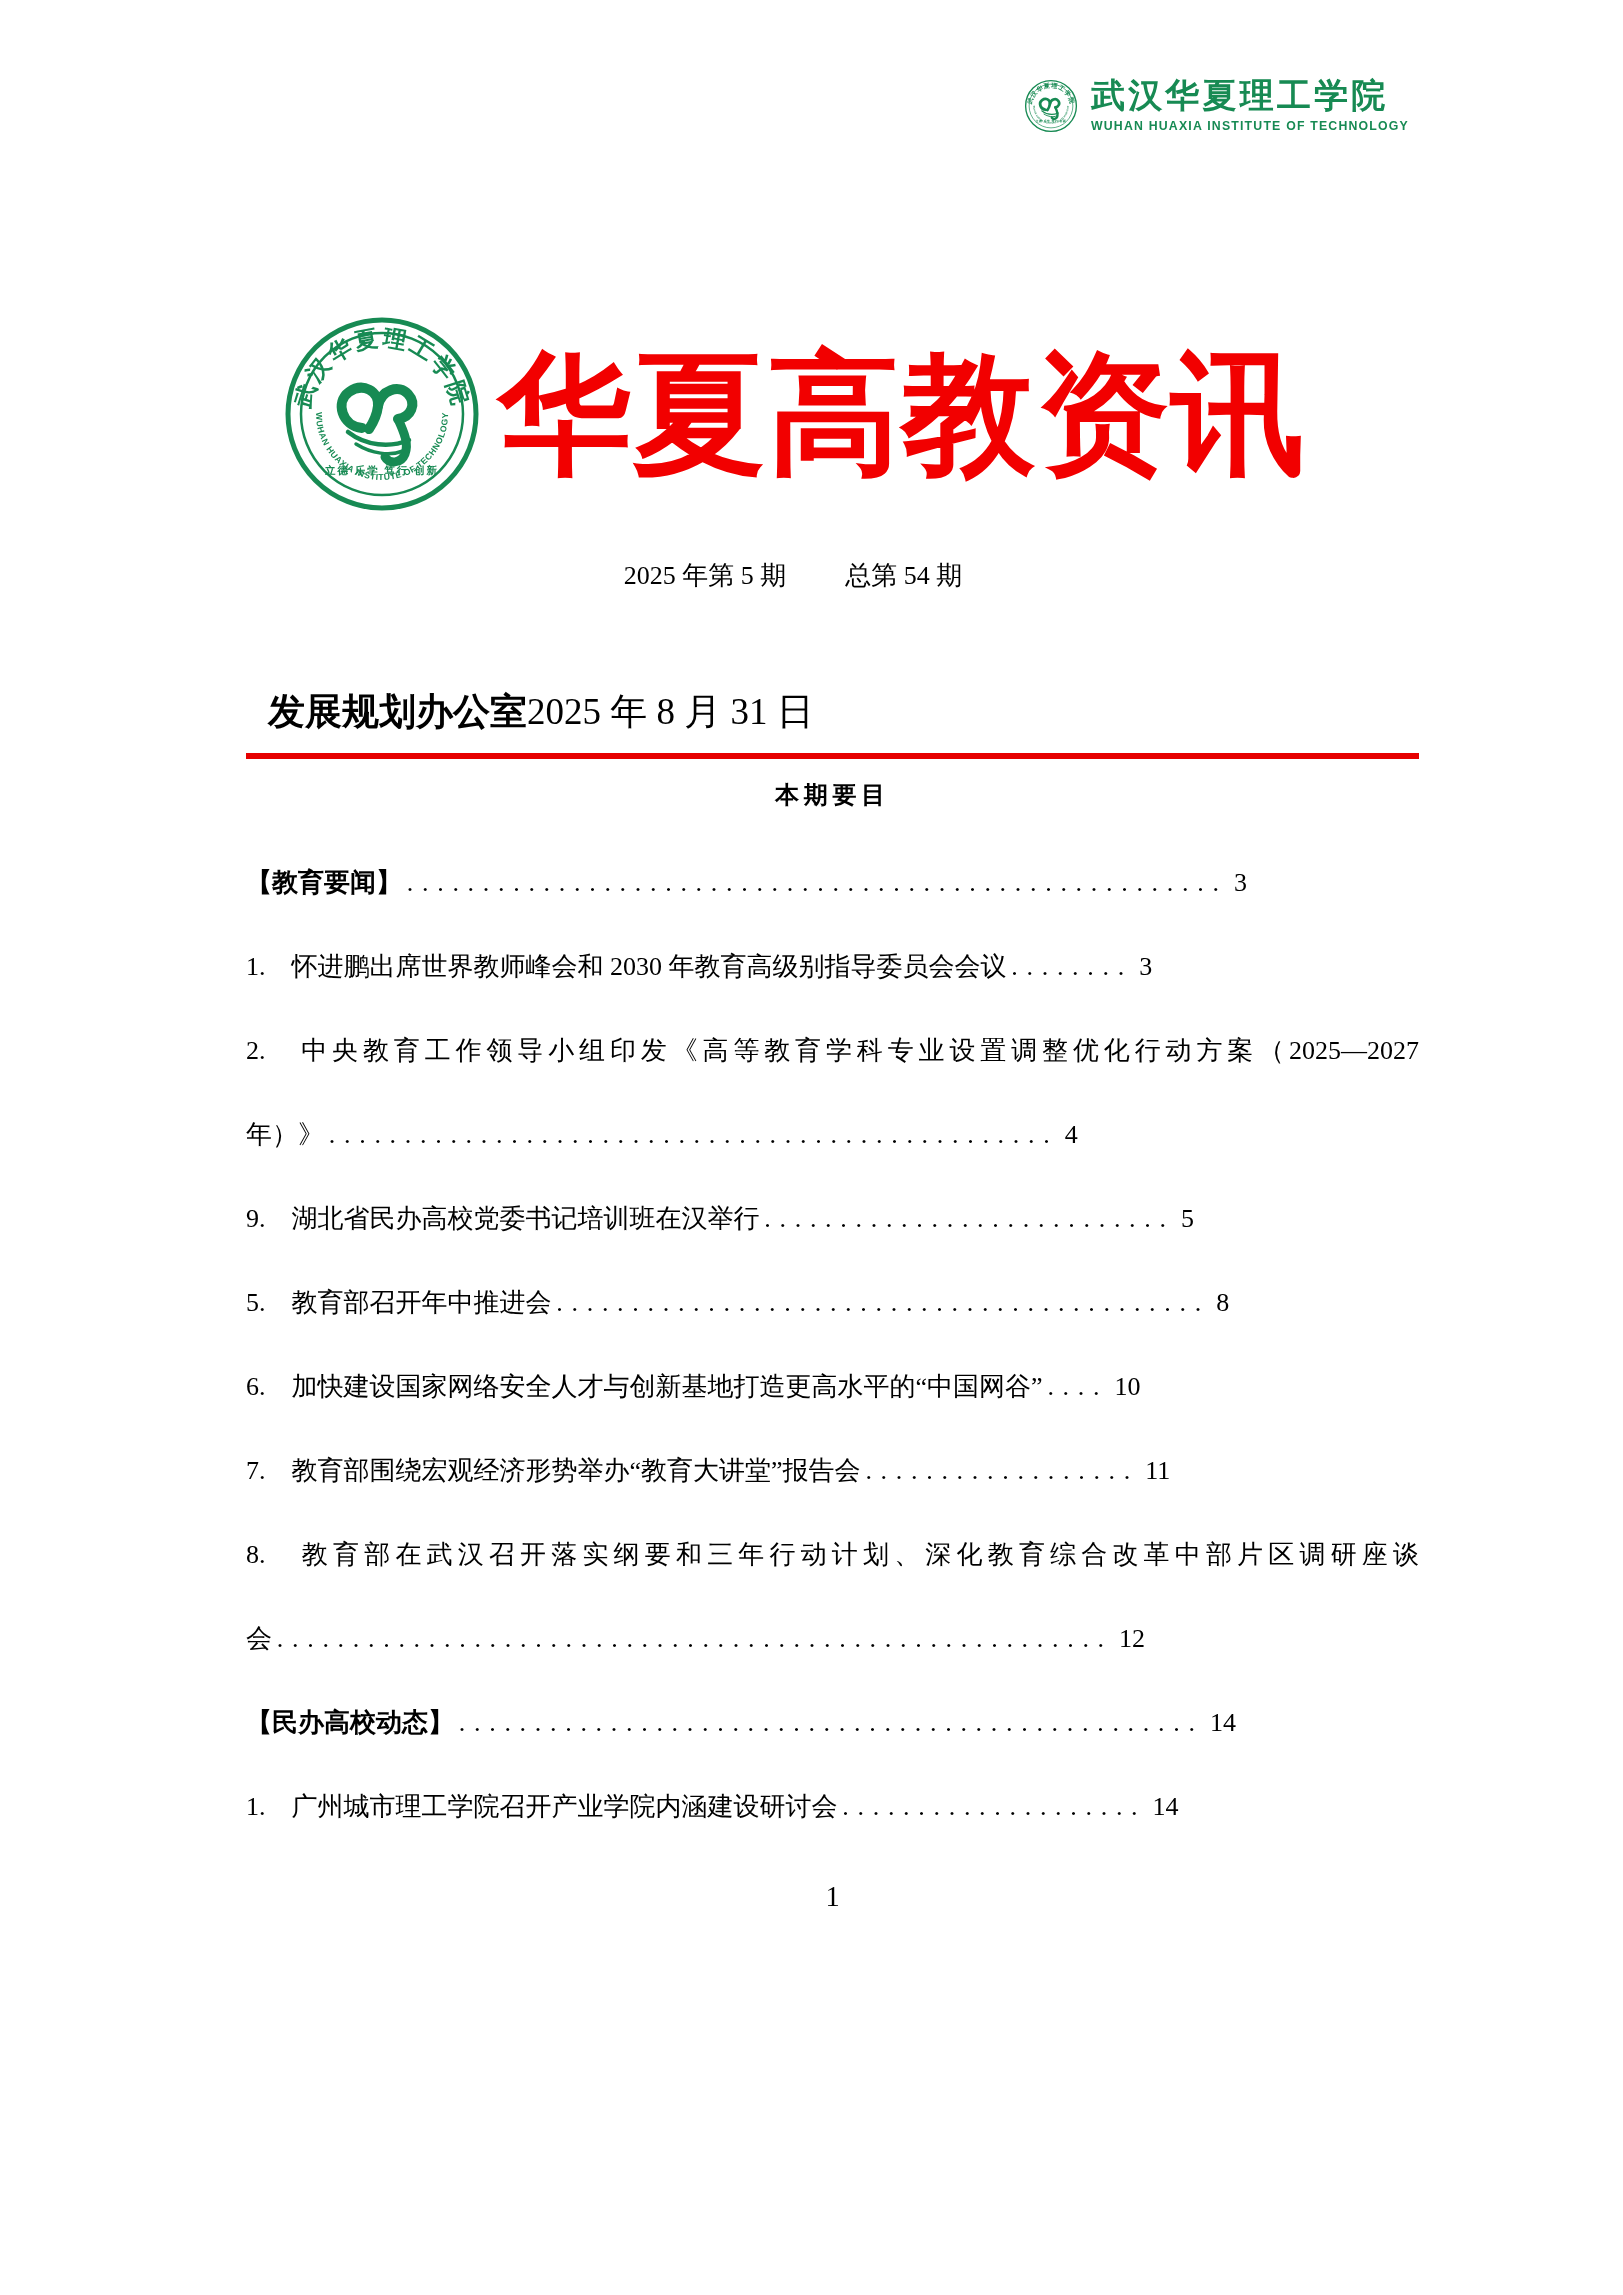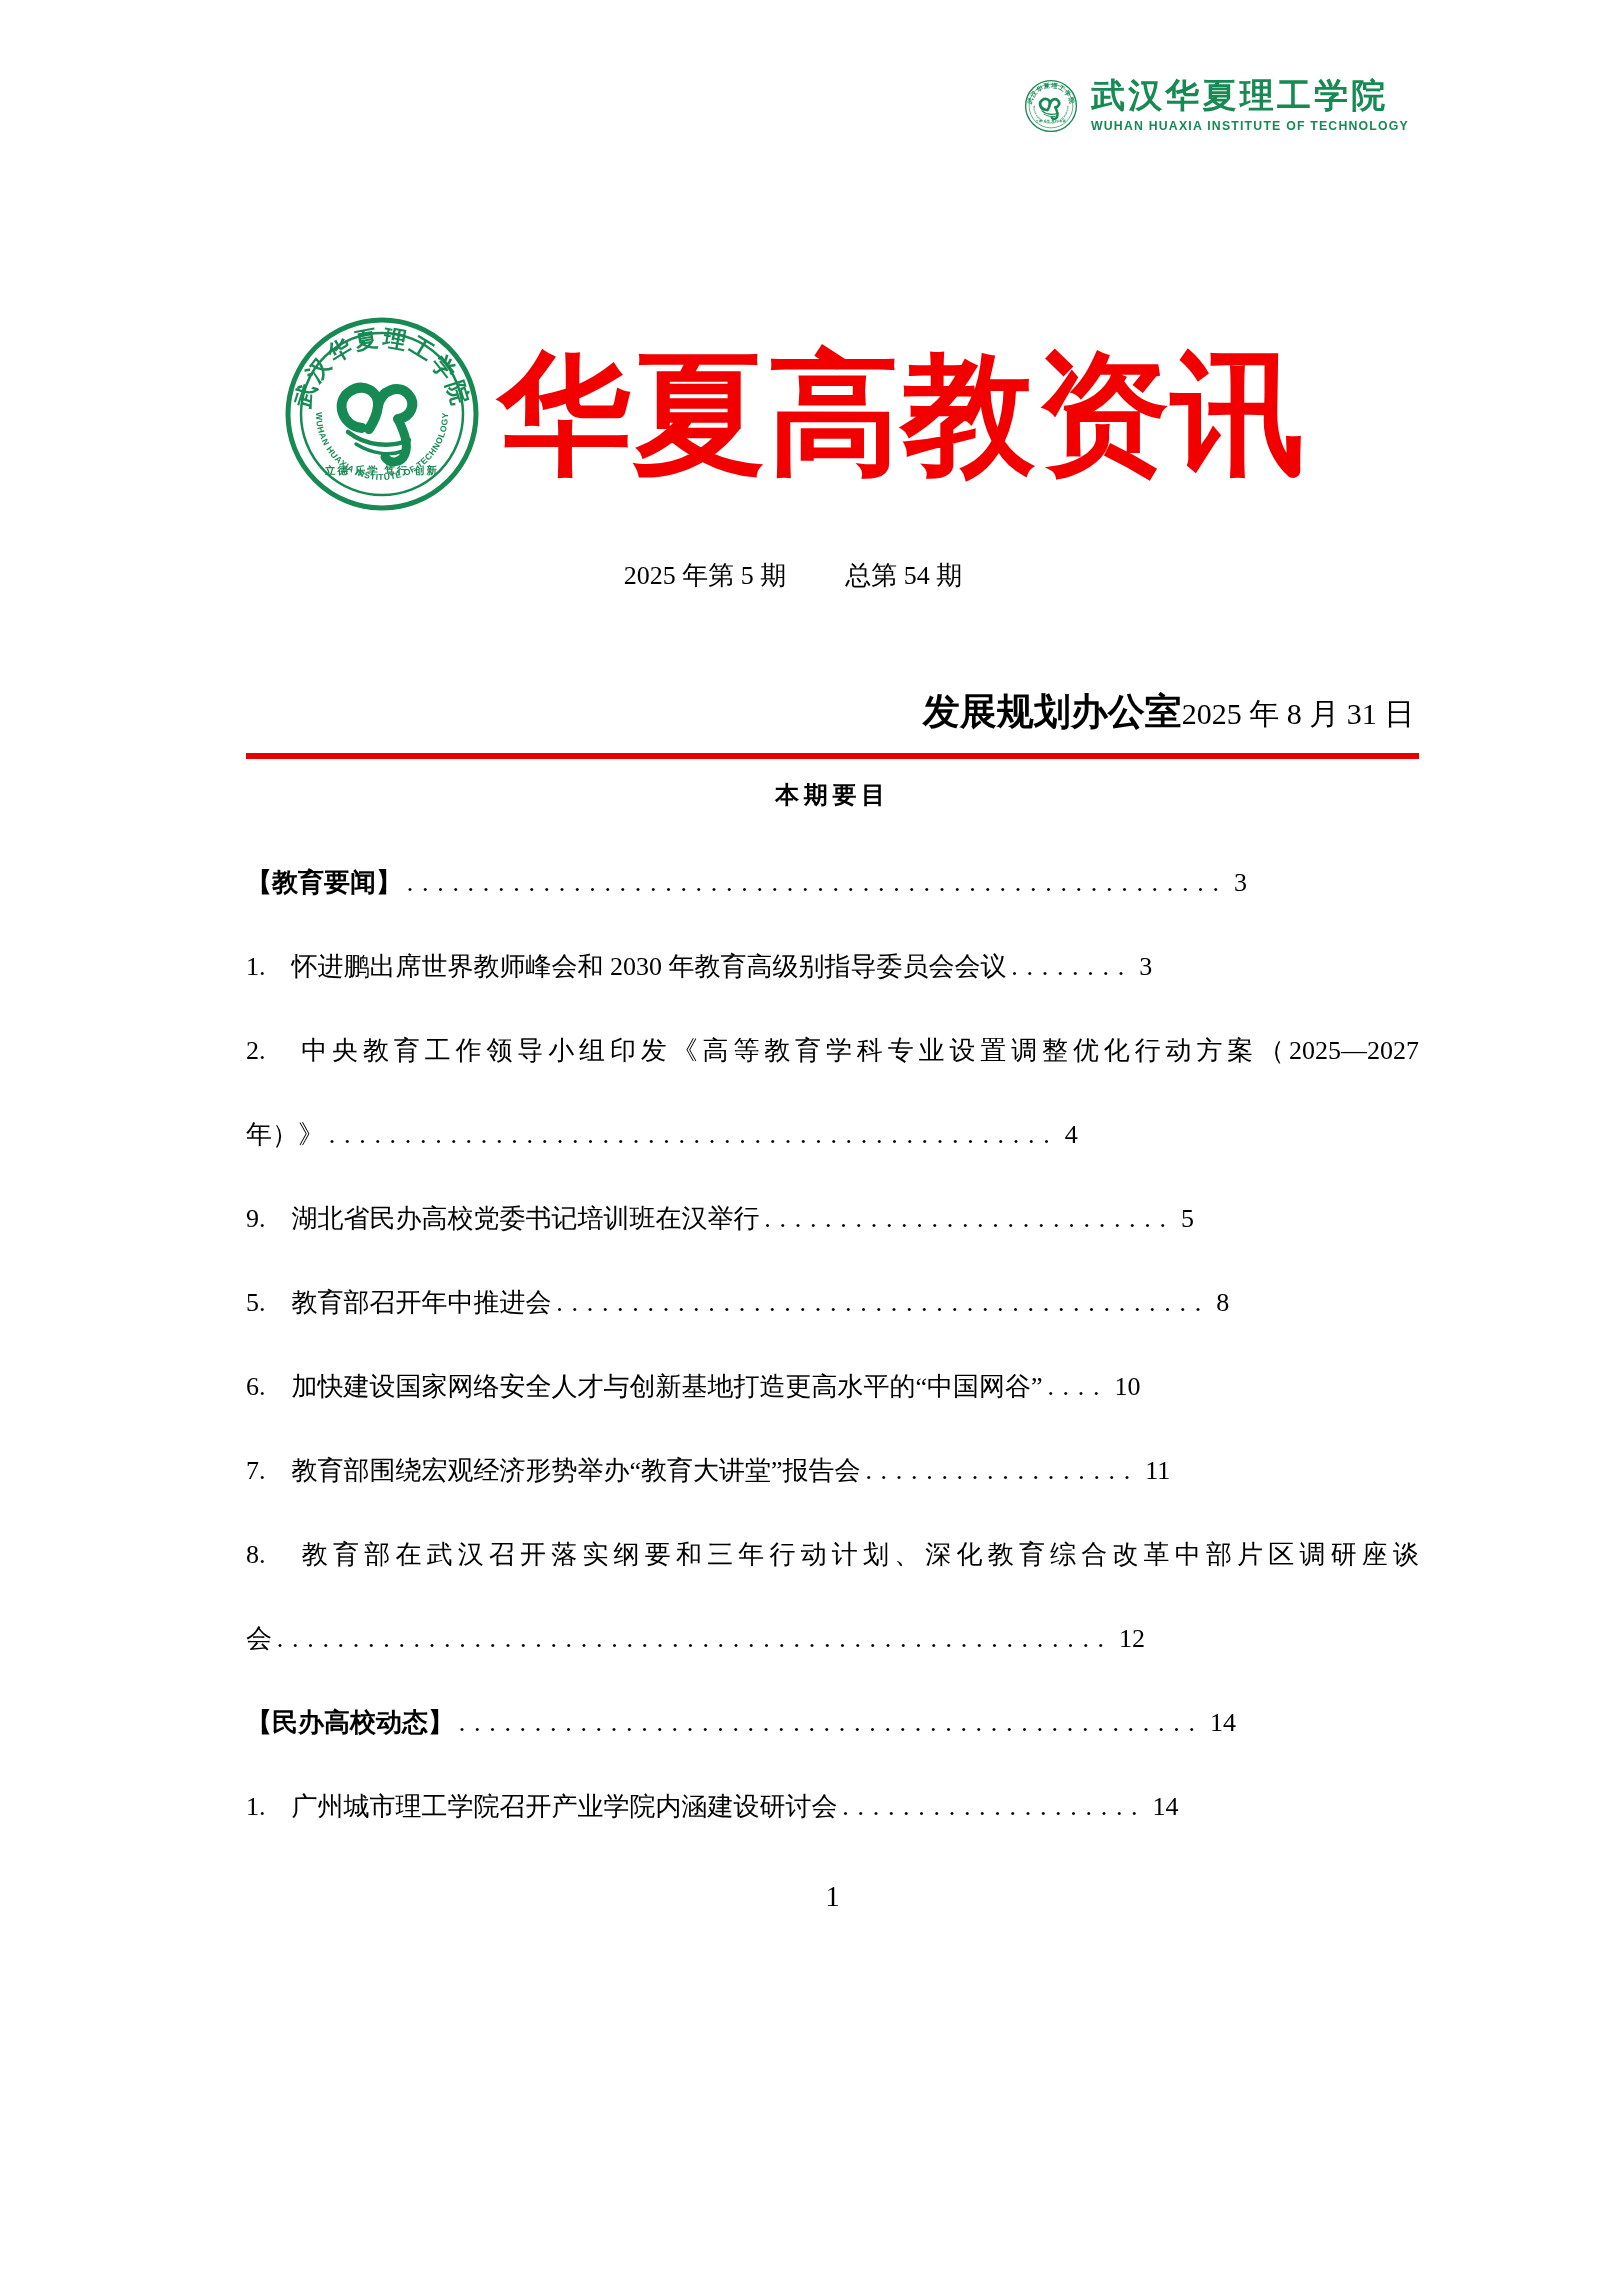--- a/index.html
+++ b/index.html
@@ -21,24 +21,24 @@
     font-family:"Liberation Sans","DejaVu Sans",sans-serif;white-space:nowrap;}
   
   .masthead{display:flex;align-items:center;gap:16px;margin:314px 0 0 282px;}
   .masthead-seal{width:200px;height:200px;flex:none;}
   .newsletter-title{
     margin:0;font-family:"Liberation Sans","DejaVu Sans",sans-serif;font-weight:900;
     font-size:133px;color:var(--red);letter-spacing:1.6px;white-space:nowrap;line-height:1;
   }
   .issue-line{width:1062px;margin:44px 0 0 262px;display:flex;justify-content:center;gap:59px;font-size:26px;}
   
-  .info-row{width:1173px;margin:94px 0 0 246px;display:flex;justify-content:flex-end;align-items:baseline;
+  .info-row{width:1173px;margin:94px 0 0 246px;display:flex;justify-content:flex-start;align-items:baseline;
     padding:0 4.8px 0 22px;box-sizing:border-box;}
   .dept{font-family:"Liberation Sans","DejaVu Sans",sans-serif;font-weight:bold;font-size:37px;}
-  .date{font-size:30px;}
+  .date{font-size:37px;}
   .red-rule{width:1173px;height:5.5px;background:var(--rule-red);margin:16px 0 0 246px;}
   .toc-heading{width:1173px;margin:20.6px 0 0 246px;text-align:center;font-size:24px;font-weight:bold;letter-spacing:4.8px;}
   
   .toc{width:1173px;margin:30px 0 0 246px;font-size:26px;line-height:84px;}
   .toc-entry{text-align:justify;}
   .toc-entry.bold .toc-label{font-weight:bold;}
   .leader{letter-spacing:8.7px;margin-left:4.8px;}
   .toc-page{margin-left:6.3px;}
   .page-footer{width:1173px;margin:32px 0 0 246px;text-align:center;font-size:28.5px;}
   

